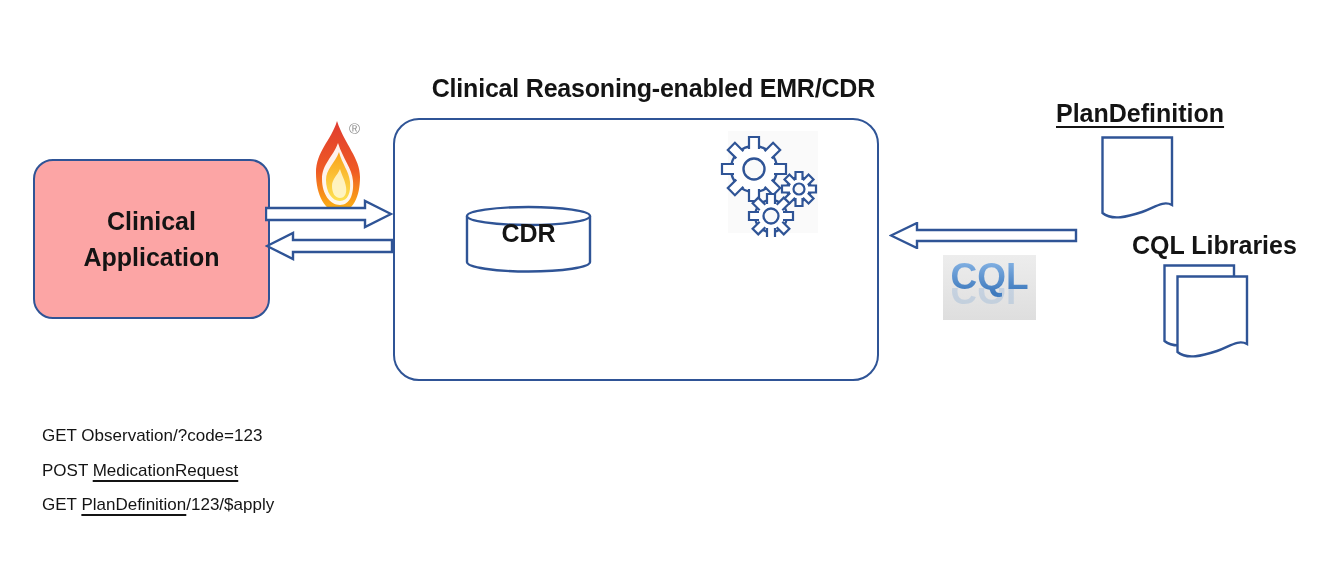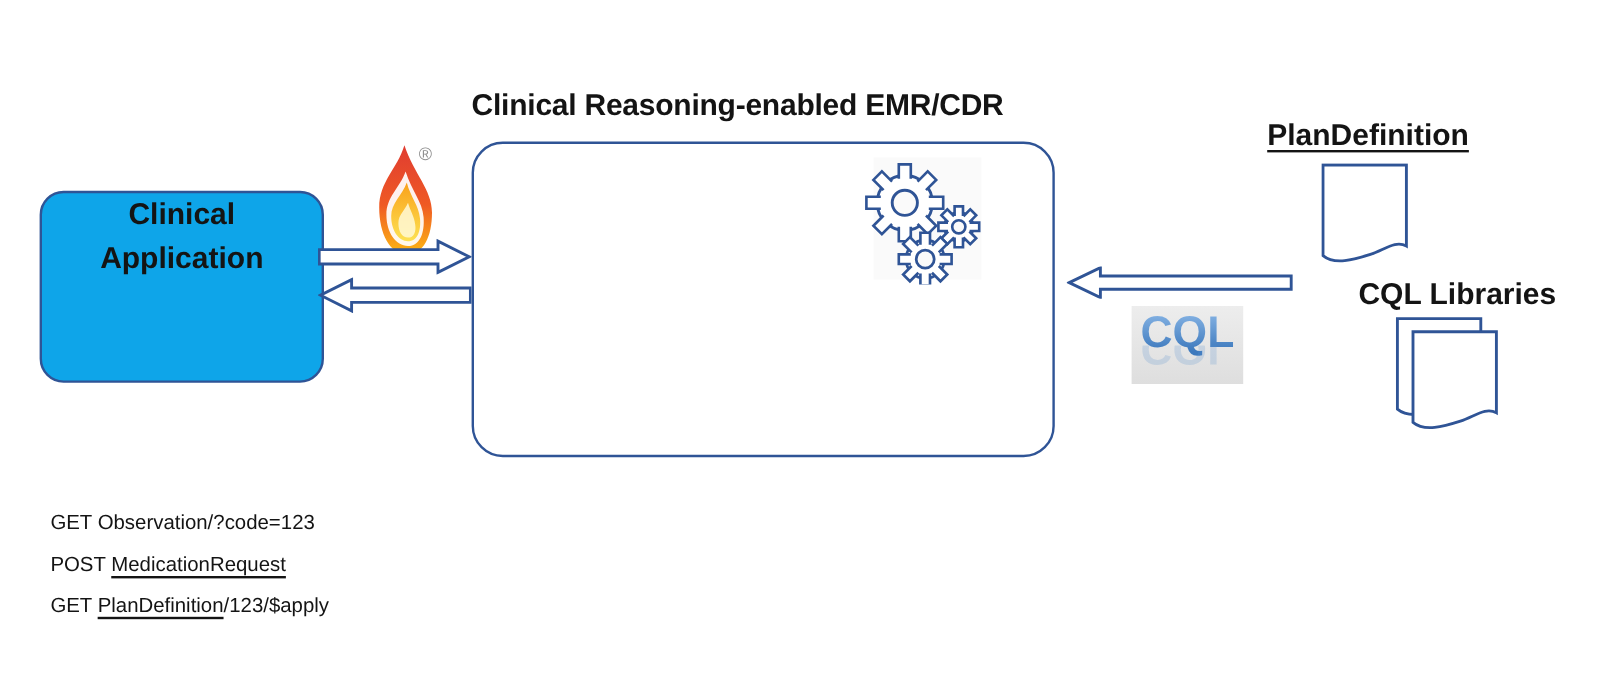--- a/index.html
+++ b/index.html
@@ -3,27 +3,27 @@
 <meta charset="utf-8">
 <style>
   html,body{margin:0;padding:0;background:#ffffff;}
   #canvas{
     position:relative;width:1343px;height:565px;background:#ffffff;overflow:hidden;
     font-family:"Liberation Sans",sans-serif;color:#141414;
   }
   .abs{position:absolute;}
   
   .diagram-title{
-    left:393px;top:74px;width:482px;text-align:left;
+    left:393px;top:74px;width:482px;text-align:right;
     font-size:25px;font-weight:bold;letter-spacing:-0.2px;
   }
   .ca-box{
     left:33px;top:159px;width:233px;height:156px;
-    border:2.6px solid #2f5496;border-radius:20px;background:#0ea5e9;
-    display:flex;justify-content:center;
+    border:2.6px solid #2f5496;border-radius:20px;background:#fca5a5;
+    display:flex;align-items:center;justify-content:center;
   }
   .ca-label{
     width:180px;text-align:center;font-size:25px;font-weight:bold;line-height:36px;
   }
   .emr-box{
     left:393px;top:118px;width:482px;height:259px;
     border:2.6px solid #2f5496;border-radius:26px;background:#fff;
   }
   
   .flame{left:306px;top:119px;}
@@ -107,20 +107,27 @@
 
   <svg class="abs arrow-right" width="128" height="30" viewBox="0 0 128 30">
     <polygon class="st" points="1,9 100,9 100,2 126,15 100,28 100,21 1,21"></polygon>
   </svg>
   <svg class="abs arrow-left" width="128" height="30" viewBox="0 0 128 30">
     <polygon class="st" points="127,9 28,9 28,2 2,15 28,28 28,21 127,21"></polygon>
   </svg>
 
   <div class="abs emr-box"></div>
 
+  <div class="abs cdr-wrap">
+    <svg width="127" height="69" viewBox="0 0 127 69">
+      <path class="st" d="M2,11 L2,57 A61.5,9.5 0 0 0 125,57 L125,11"></path>
+      <ellipse class="st" cx="63.5" cy="11" rx="61.5" ry="9"></ellipse>
+    </svg>
+    <div class="cdr-label">CDR</div>
+  </div>
 
   <svg class="abs gears" width="102" height="106" viewBox="0 0 102 106">
     <rect x="12" y="0" width="90" height="102" fill="#fafafa"></rect>
 
     <g>
       <path d="M15,38 a23,23 0 1 0 46,0 a23,23 0 1 0 -46,0 M27.5,38 a10.5,10.5 0 1 0 21,0 a10.5,10.5 0 1 0 -21,0" fill="#fff" fill-rule="evenodd" stroke="#2f5496" stroke-width="2.4"></path>
       <path class="tooth" d="M33,18 L33,6 L43,6 L43,18" transform="rotate(0 38 38)"></path>
       <path class="tooth" d="M33,18 L33,6 L43,6 L43,18" transform="rotate(45 38 38)"></path>
       <path class="tooth" d="M33,18 L33,6 L43,6 L43,18" transform="rotate(90 38 38)"></path>
       <path class="tooth" d="M33,18 L33,6 L43,6 L43,18" transform="rotate(135 38 38)"></path>

